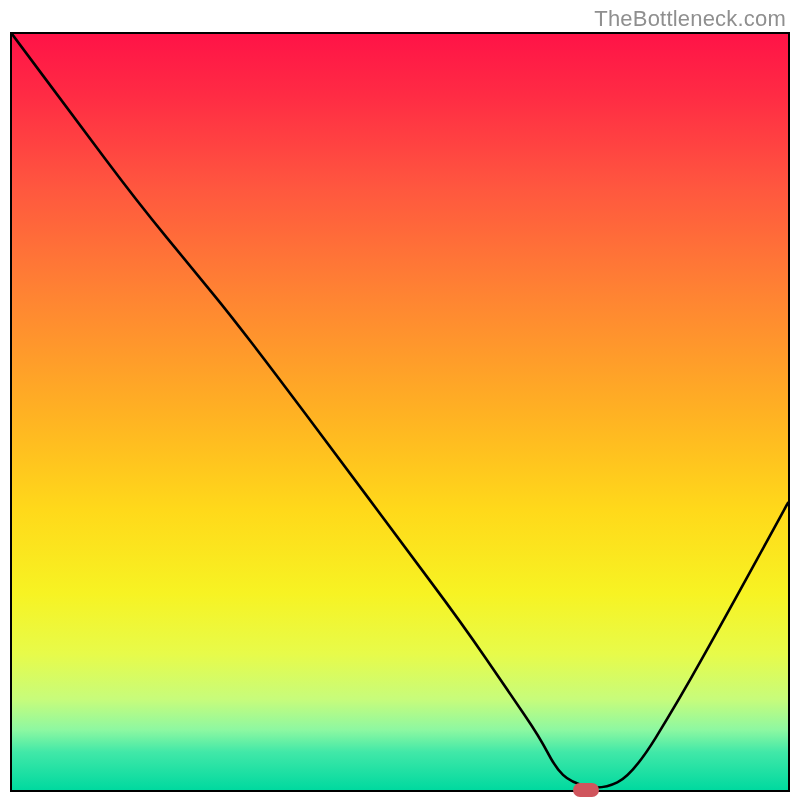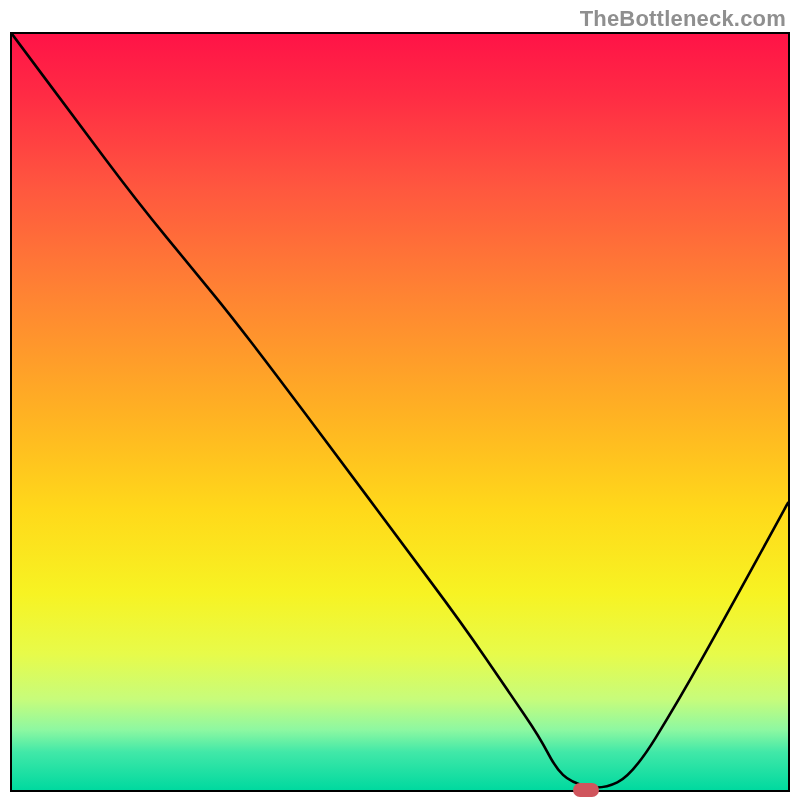--- a/index.html
+++ b/index.html
@@ -17,21 +17,21 @@
     width: 800px;
     height: 800px;
   }
 
   .watermark {
     position: absolute;
     top: 6px;
     right: 14px;
     font-size: 22px;
     color: #8f8f8f;
-    font-weight: 700;
+    font-weight: 400;
     letter-spacing: 0.2px;
     z-index: 10;
   }
 
   .frame {
     position: absolute;
     left: 10px;
     top: 32px;
     width: 780px;
     height: 760px;

